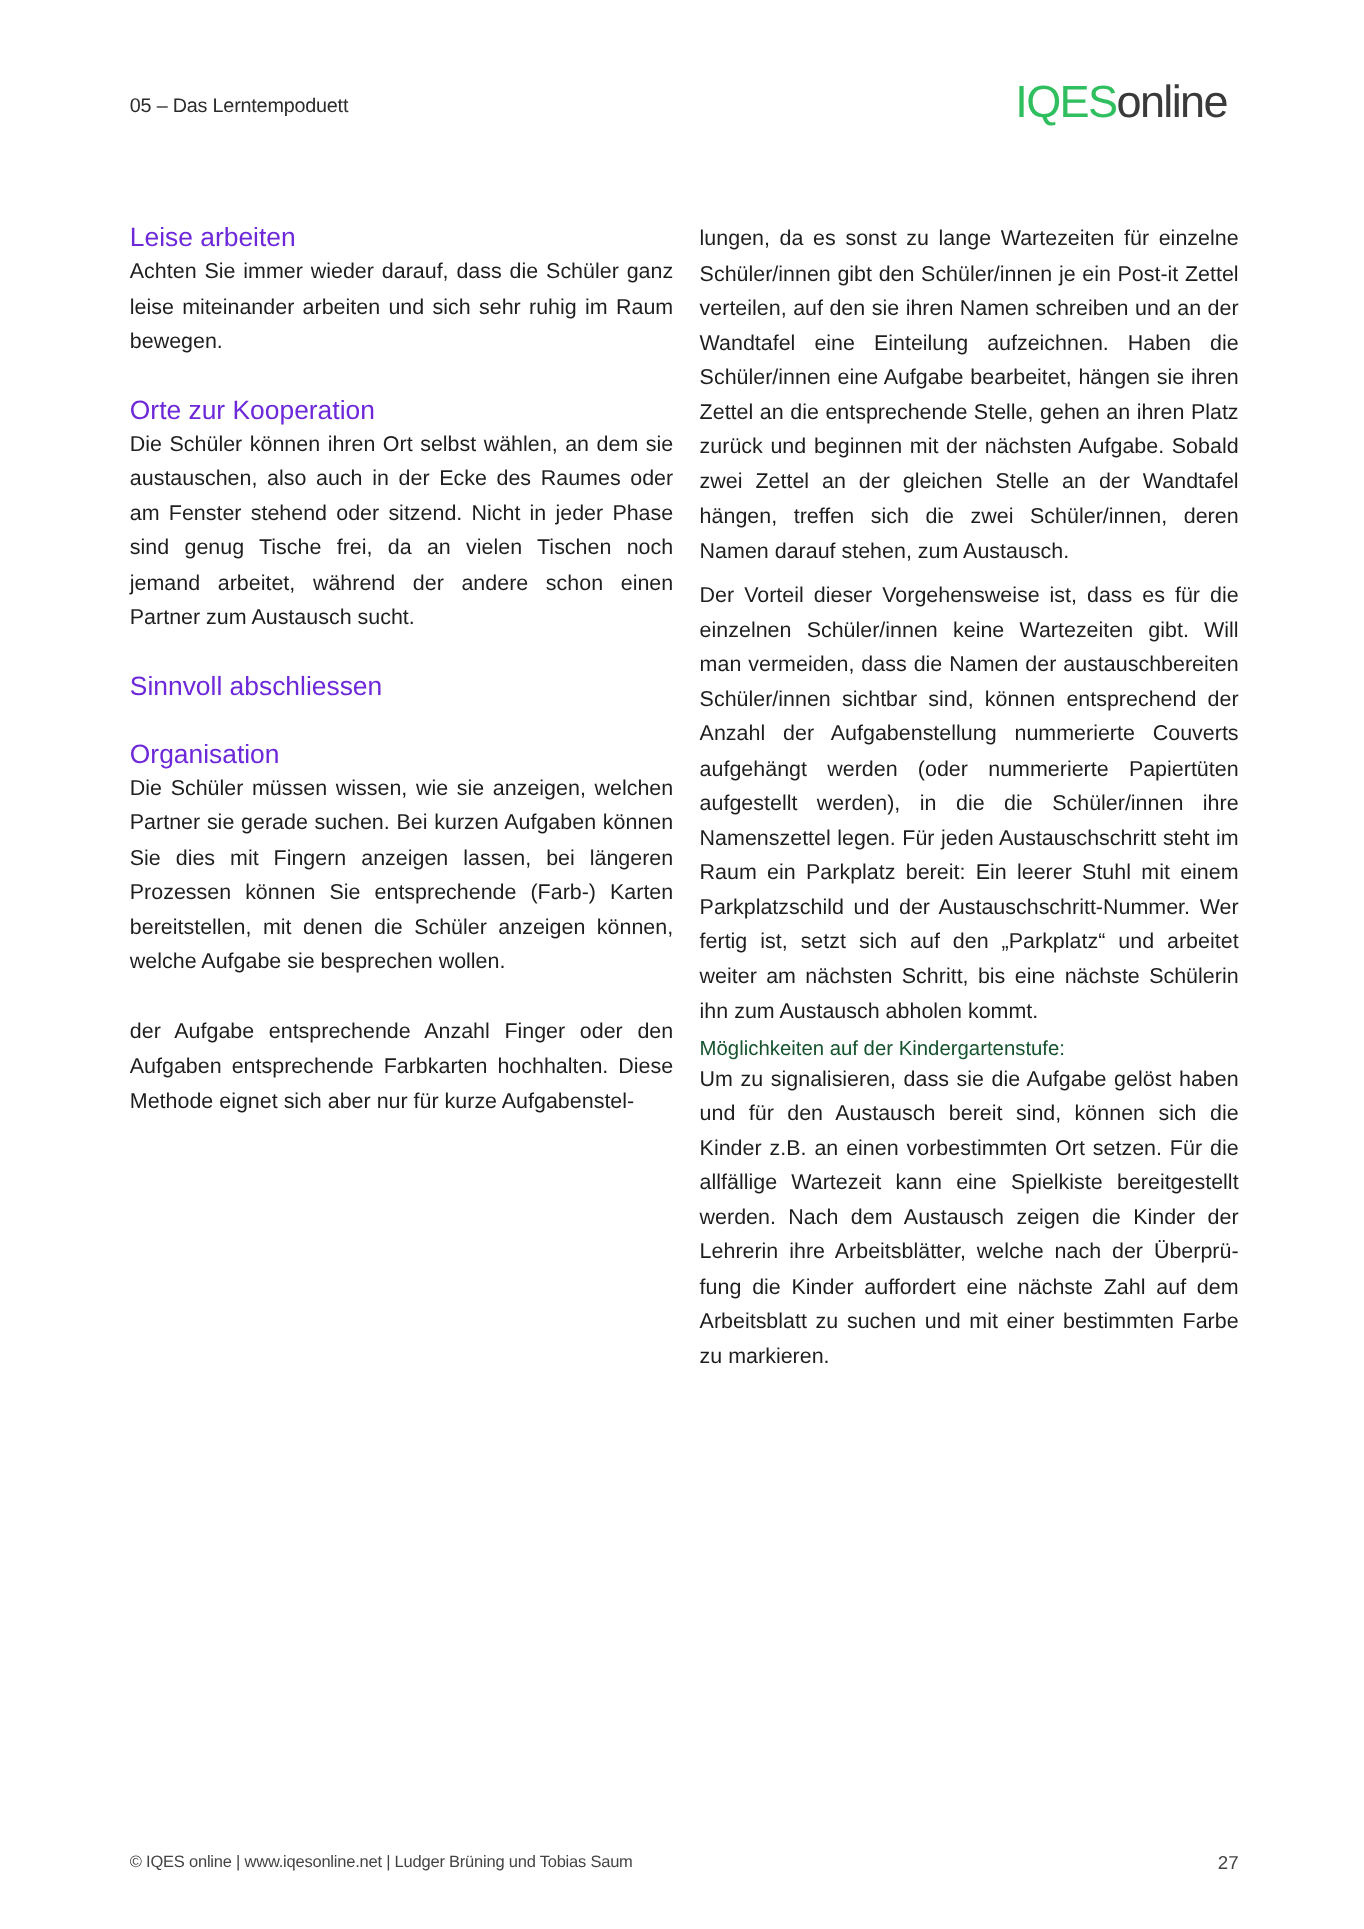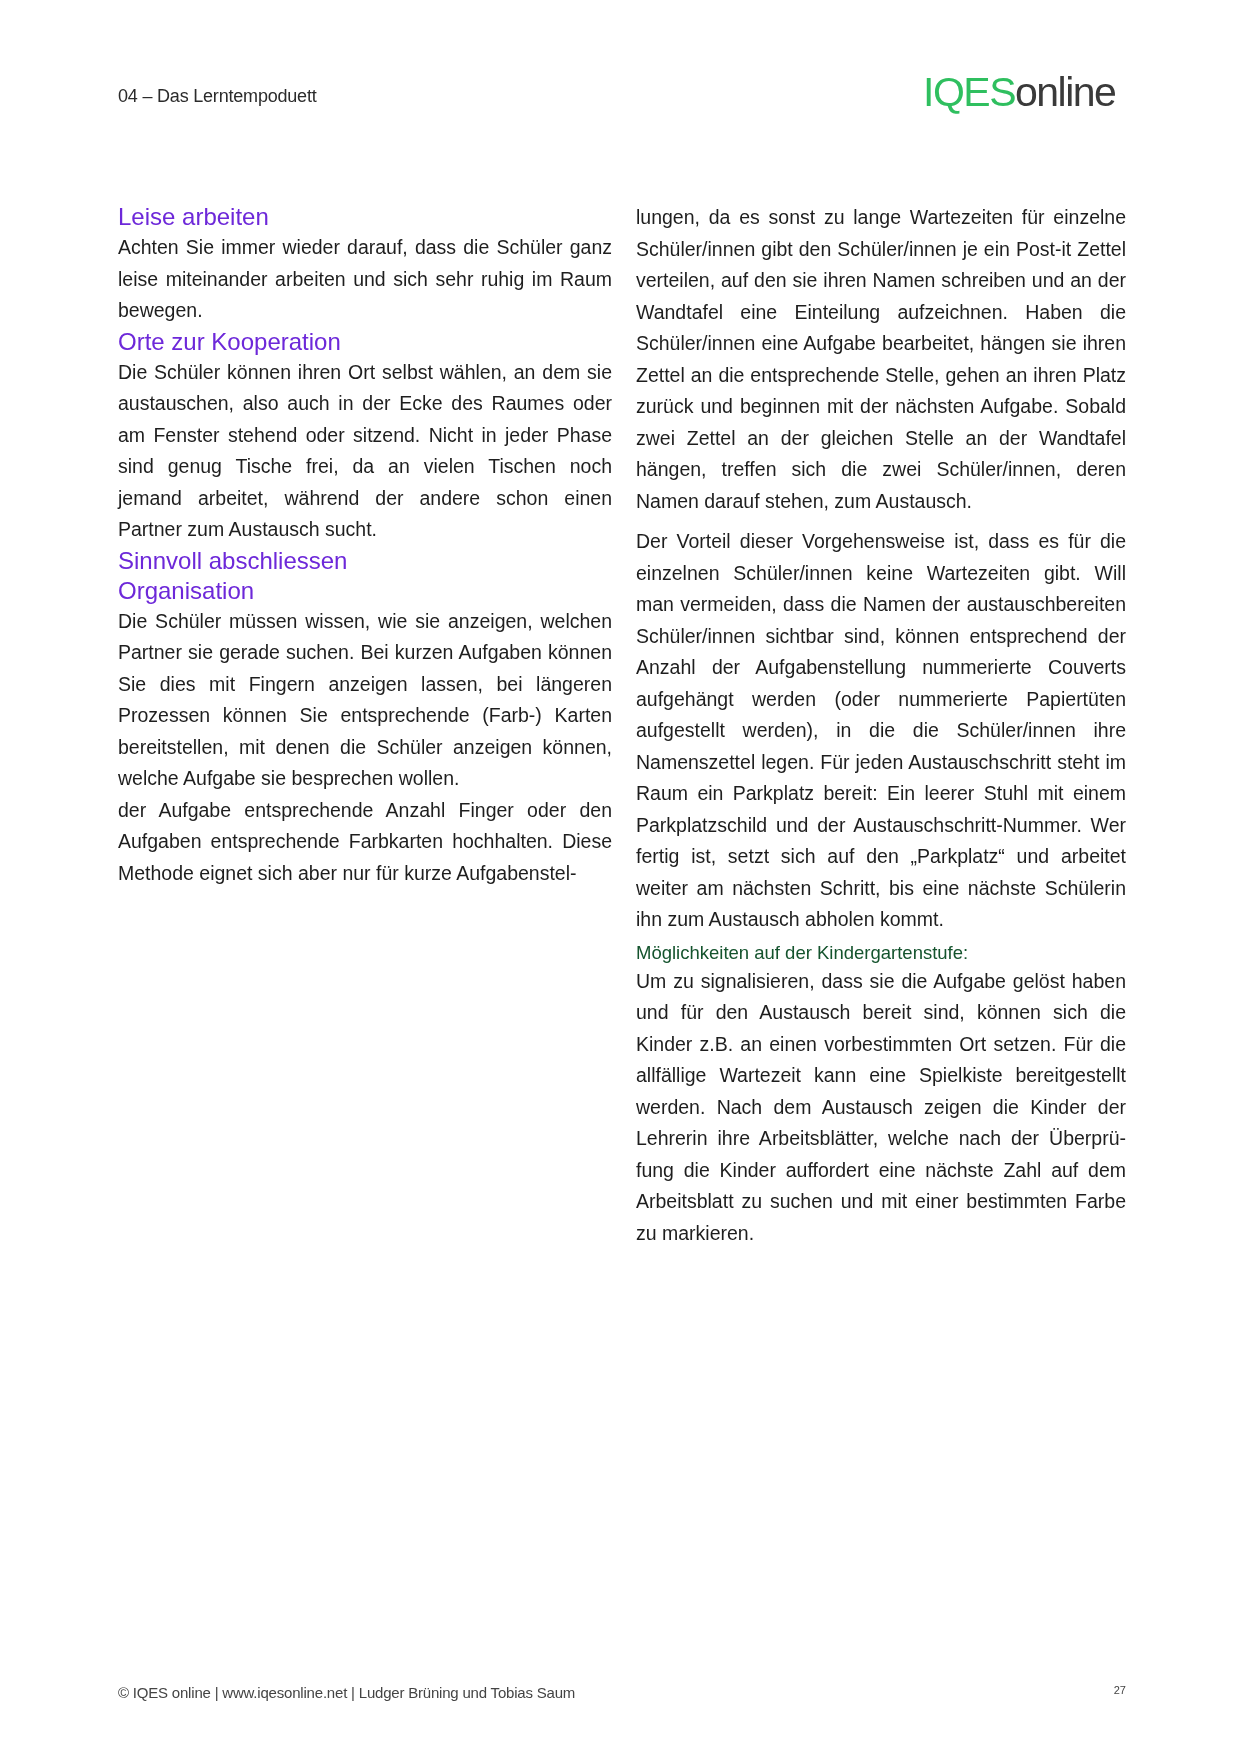--- a/index.html
+++ b/index.html
@@ -8,29 +8,29 @@
   .header-title { position: absolute; left: 118px; top: 86px; font-size: 18px; color: #2b2b2b; letter-spacing: -0.2px; }
   .logo { position: absolute; left: 898px; top: 72px; font-size: 41px; letter-spacing: -1.5px; line-height: 1; margin-left: 25px; }
   .logo .iqes { color: #2fbf5f; }
   .logo .online { color: #3a3a3a; }
   .col { position: absolute; top: 202px; width: 494px; font-size: 19.5px; line-height: 31.5px; }
   .col.left { left: 118px; }
   .col.right { left: 636px; width: 490px; }
   .col p { margin: 0; text-align: justify; }
   .col p + p { margin-top: 9px; }
   h2 { margin: 0; font-weight: normal; font-size: 24px; line-height: 30px; color: #6d28d9; }
-  .section + .section { }
+  .section + .section { margin-top: 32px; }
   h3.sub { margin: 4px 0 0 0; font-weight: normal; font-size: 18.5px; line-height: 26px; color: #14532d; }
   .footer-left { position: absolute; left: 118px; top: 1684px; font-size: 15px; color: #444; letter-spacing: -0.2px; }
-  .footer-page { position: absolute; right: 114px; top: 1684px; font-size: 11px; color: #444; }
+  .footer-page { position: absolute; right: 114px; top: 1684px; font-size: 17px; color: #444; }
 </style>
 </head>
 <body>
 
-<div class="header-title">04 – Das Lerntempoduett</div>
+<div class="header-title">05 – Das Lerntempoduett</div>
 <div class="logo">
   <span class="iqes">IQES</span><span class="online">online</span>
 </div>
 
 <div class="col left">
   <div class="section">
     <h2>Leise arbeiten</h2>
     <p>Achten Sie immer wieder darauf, dass die Schüler ganz leise miteinander arbeiten und sich sehr ruhig im Raum bewegen.</p>
   </div>
   <div class="section">

